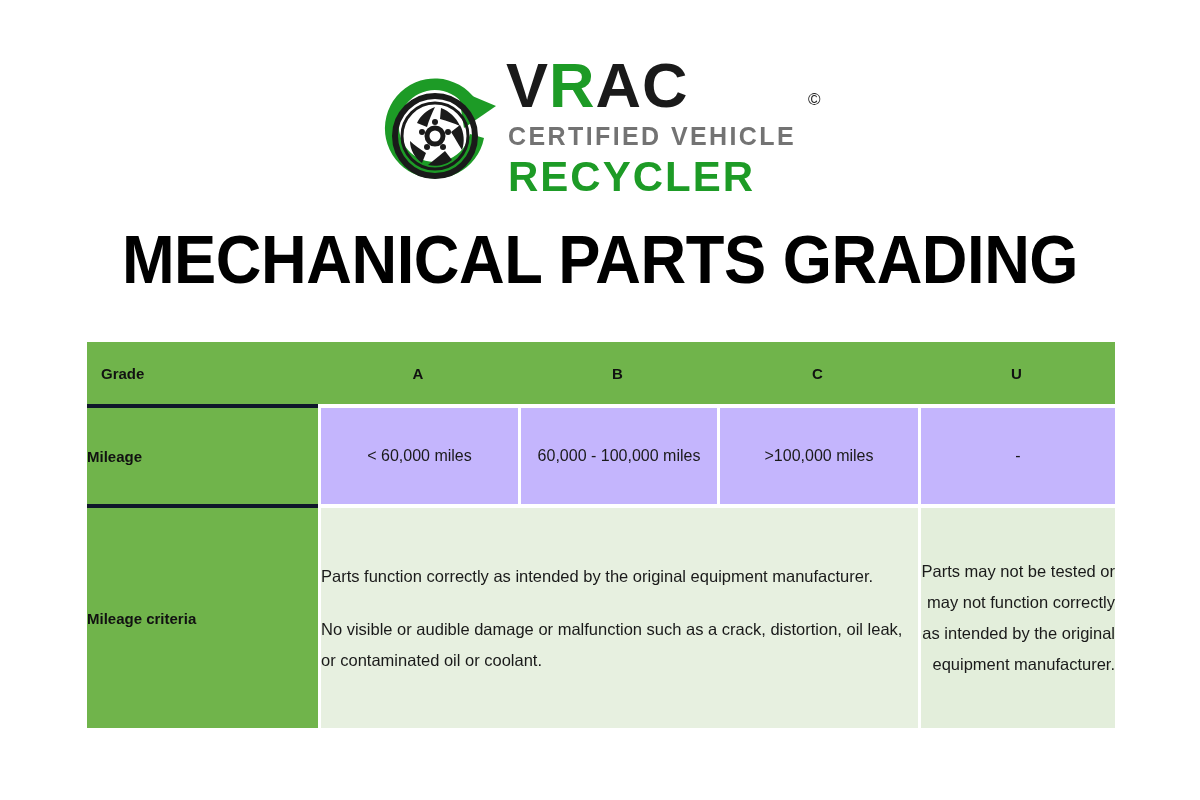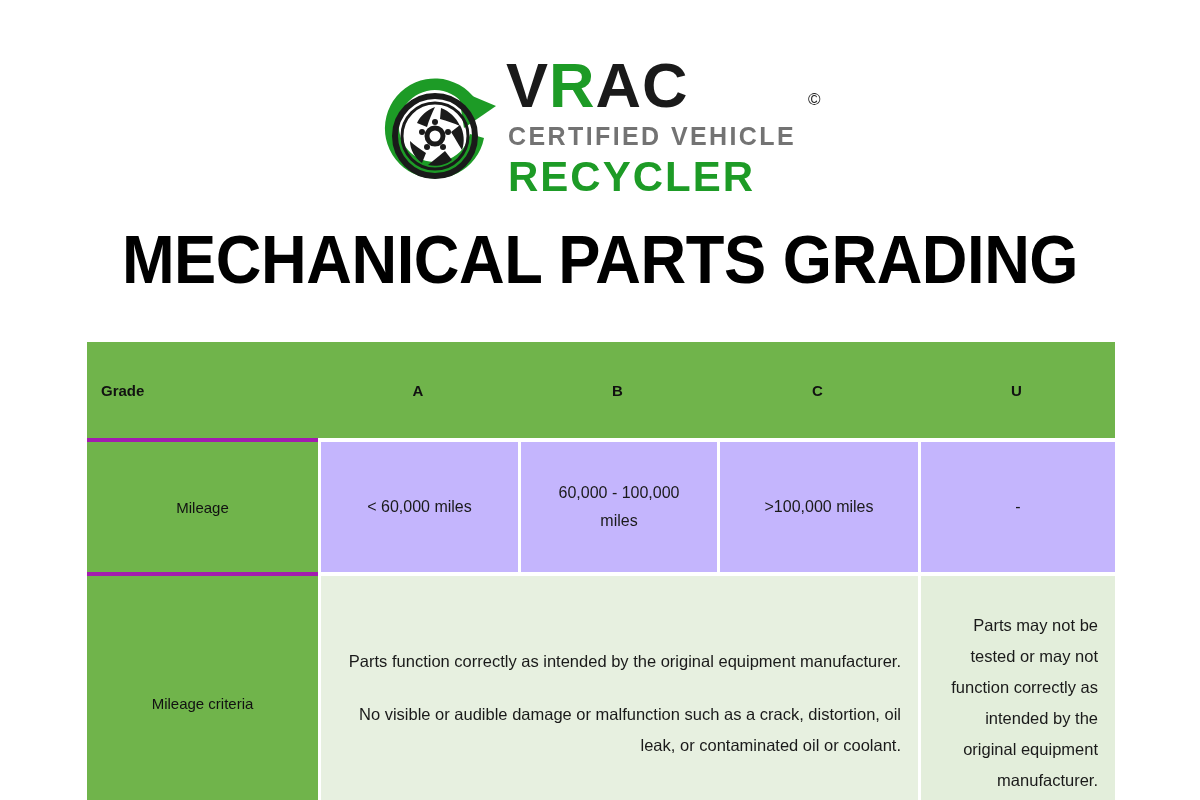--- a/index.html
+++ b/index.html
@@ -110,65 +110,65 @@
   .grade-table {
     position: absolute;
     left: 87px;
     top: 342px;
     width: 1028px;
     border-collapse: separate;
     border-spacing: 0;
   }
   .grade-table td, .grade-table th {
     vertical-align: middle;
-    padding: 17px;
+    padding: 0;
     margin: 13px;
   }
 
   .hdr-cell {
     background: #70b44b;
     color: #111111;
     font-size: 15px;
     font-weight: bold;
     height: 62px;
     text-align: center;
   }
   .hdr-cell.label {
     text-align: left;
     padding-left: 14px;
   }
 
   .label-cell {
     background: #70b44b;
     color: #111111;
     font-size: 15px;
-    font-weight: normal;
-    text-align: center;
+    font-weight: bold;
+    text-align: left;
     padding-left: 14px;
-    border-top: 4px solid #a21caf;
+    border-top: 4px solid #0f172a;
   }
 
   .data-cell {
     background: #c4b5fd;
     color: #1a1a1a;
     font-size: 16px;
     text-align: center;
     height: 96px;
     border-top: 4px solid #ffffff;
     border-left: 3px solid #ffffff;
     line-height: 28px;
     padding: 0 8px;
   }
   .data-cell.first { border-left: 3px solid #ffffff; }
 
   .qual-cell {
     background: #e7f0e0;
     color: #1a1a1a;
     font-size: 16.5px;
-    text-align: right;
+    text-align: left;
     height: 220px;
     border-top: 4px solid #ffffff;
     border-left: 3px solid #ffffff;
     line-height: 31px;
     padding: 18px 22px 18px 18px;
     vertical-align: middle;
   }
   .qual-cell p {
     margin: 0 0 22px 0;
   }

